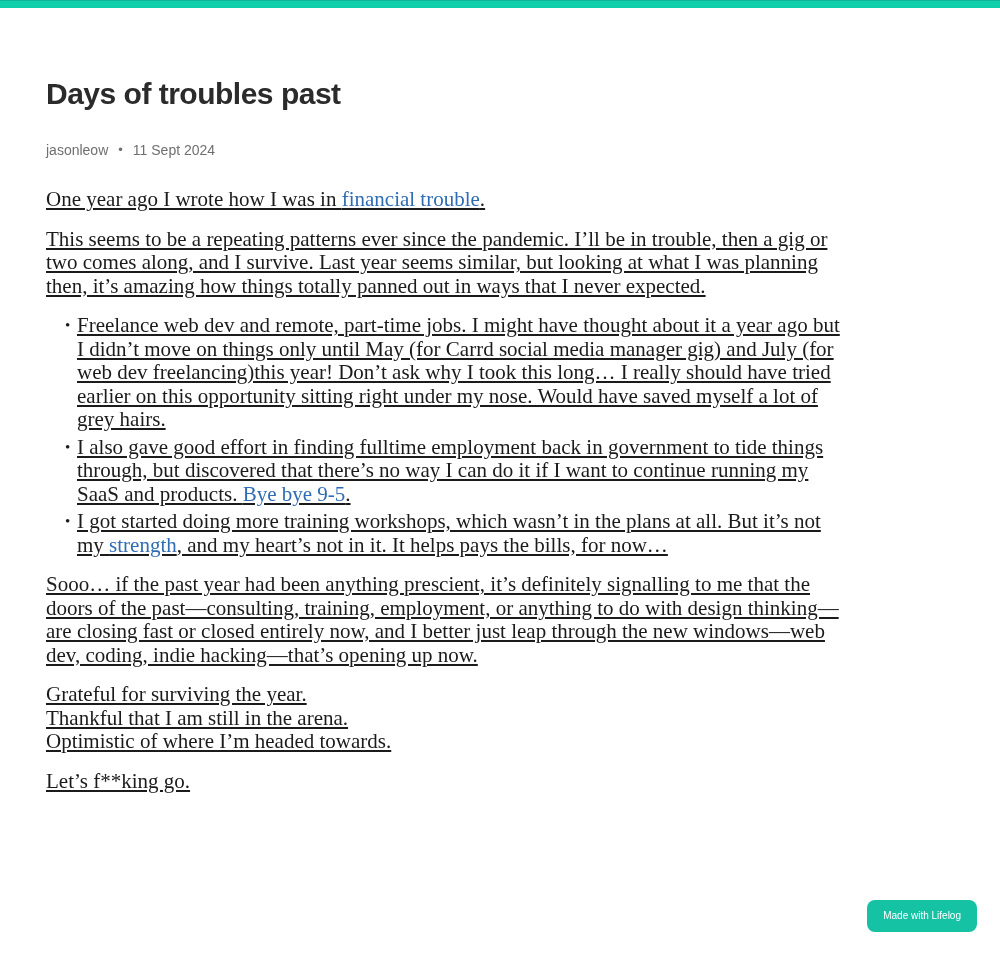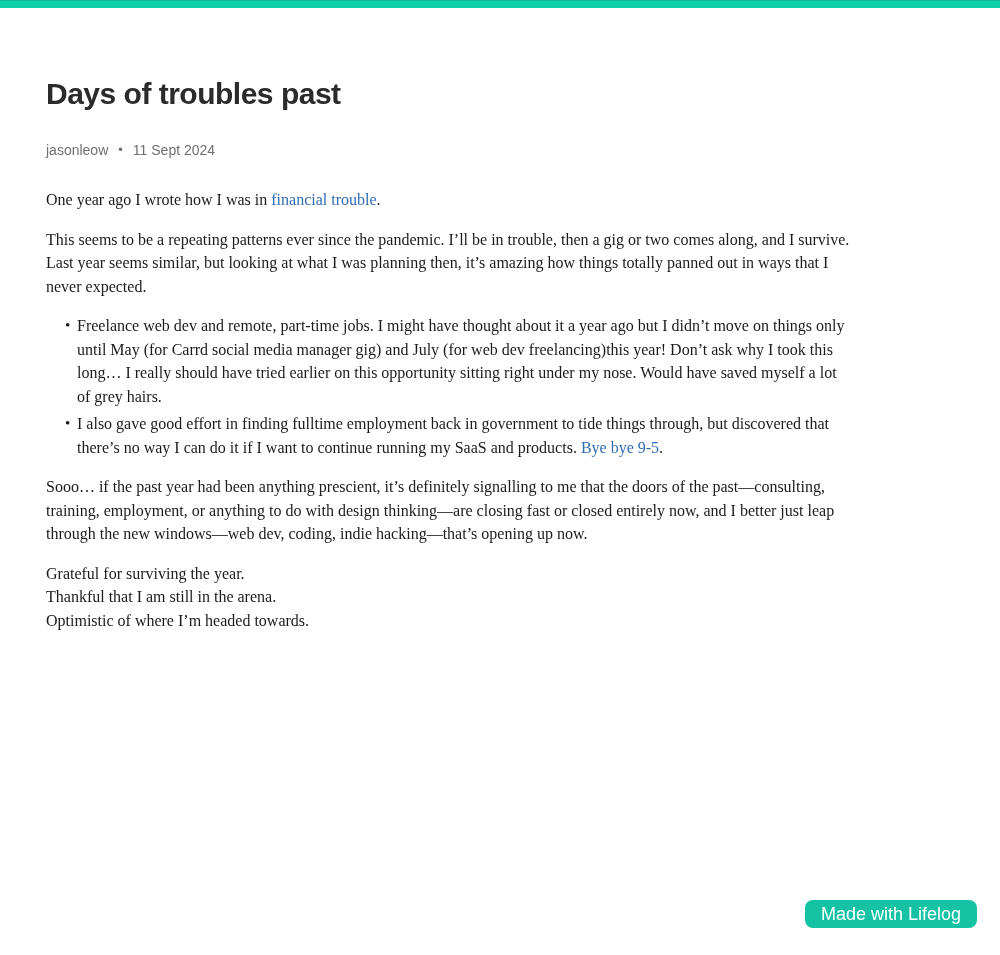--- a/index.html
+++ b/index.html
@@ -39,24 +39,25 @@
     font-size:14px;
     color:var(--muted);
     margin:0 0 30px 0;
     display:flex;
     align-items:flex-start;
     gap:10px;
   }
   .meta .dot{font-size:13px;}
   article{
     font-family:"Liberation Serif", serif;
-    font-size:16px;
+    font-size:21px;
     line-height:23.5px;
     color:var(--text);
     max-width:804px;
+    text-decoration:underline;
   }
   article p{margin:0 0 16px 0;}
   article ul{
     list-style:none;
     margin:0 0 16px 0;
     padding-left:31px;
   }
   article li{
     position:relative;
     margin-bottom:4px;
@@ -74,23 +75,23 @@
     cursor:pointer;
   }
   .badge{
     position:absolute;
     right:23px;
     top:900px;
     display:inline-block;
     background:var(--badge-bg);
     color:#ffffff;
     font-family:"Liberation Sans", sans-serif;
-    font-size:18px;
+    font-size:10px;
     line-height:1;
-    padding:5px 16px;
+    padding:11px 16px;
     border-radius:8px;
     text-decoration:none;
     cursor:pointer;
     white-space:nowrap;
   }
 </style>
 </head>
 <body>
 
 <div class="topbar"></div>
@@ -103,19 +104,21 @@
     <span class="dot">•</span>
     <span>11 Sept 2024</span>
   </div>
 
   <article id="article">
       <p>One year ago I wrote how I was in <a class="link" href="#">financial trouble</a>.</p>
       <p>This seems to be a repeating patterns ever since the pandemic. I’ll be in trouble, then a gig or two comes along, and I survive. Last year seems similar, but looking at what I was planning then, it’s amazing how things totally panned out in ways that I never expected.</p>
       <ul>
         <li>Freelance web dev and remote, part-time jobs. I might have thought about it a year ago but I didn’t move on things only until May (for Carrd social media manager gig) and July (for web dev freelancing)this year! Don’t ask why I took this long… I really should have tried earlier on this opportunity sitting right under my nose. Would have saved myself a lot of grey hairs.</li>
         <li>I also gave good effort in finding fulltime employment back in government to tide things through, but discovered that there’s no way I can do it if I want to continue running my SaaS and products. <a class="link" href="#">Bye bye 9-5</a>.</li>
+        <li>I got started doing more training workshops, which wasn’t in the plans at all. But it’s not my <a class="link" href="#">strength</a>, and my heart’s not in it. It helps pays the bills, for now…</li>
       </ul>
       <p>Sooo… if the past year had been anything prescient, it’s definitely signalling to me that the doors of the past—consulting, training, employment, or anything to do with design thinking—are closing fast or closed entirely now, and I better just leap through the new windows—web dev, coding, indie hacking—that’s opening up now.</p>
       <p>Grateful for surviving the year.<br>Thankful that I am still in the arena.<br>Optimistic of where I’m headed towards.</p>
+      <p>Let’s f**king go.</p>
     </article>
 </div>
 
 <a class="badge">Made with Lifelog</a>
 
 </body></html>

